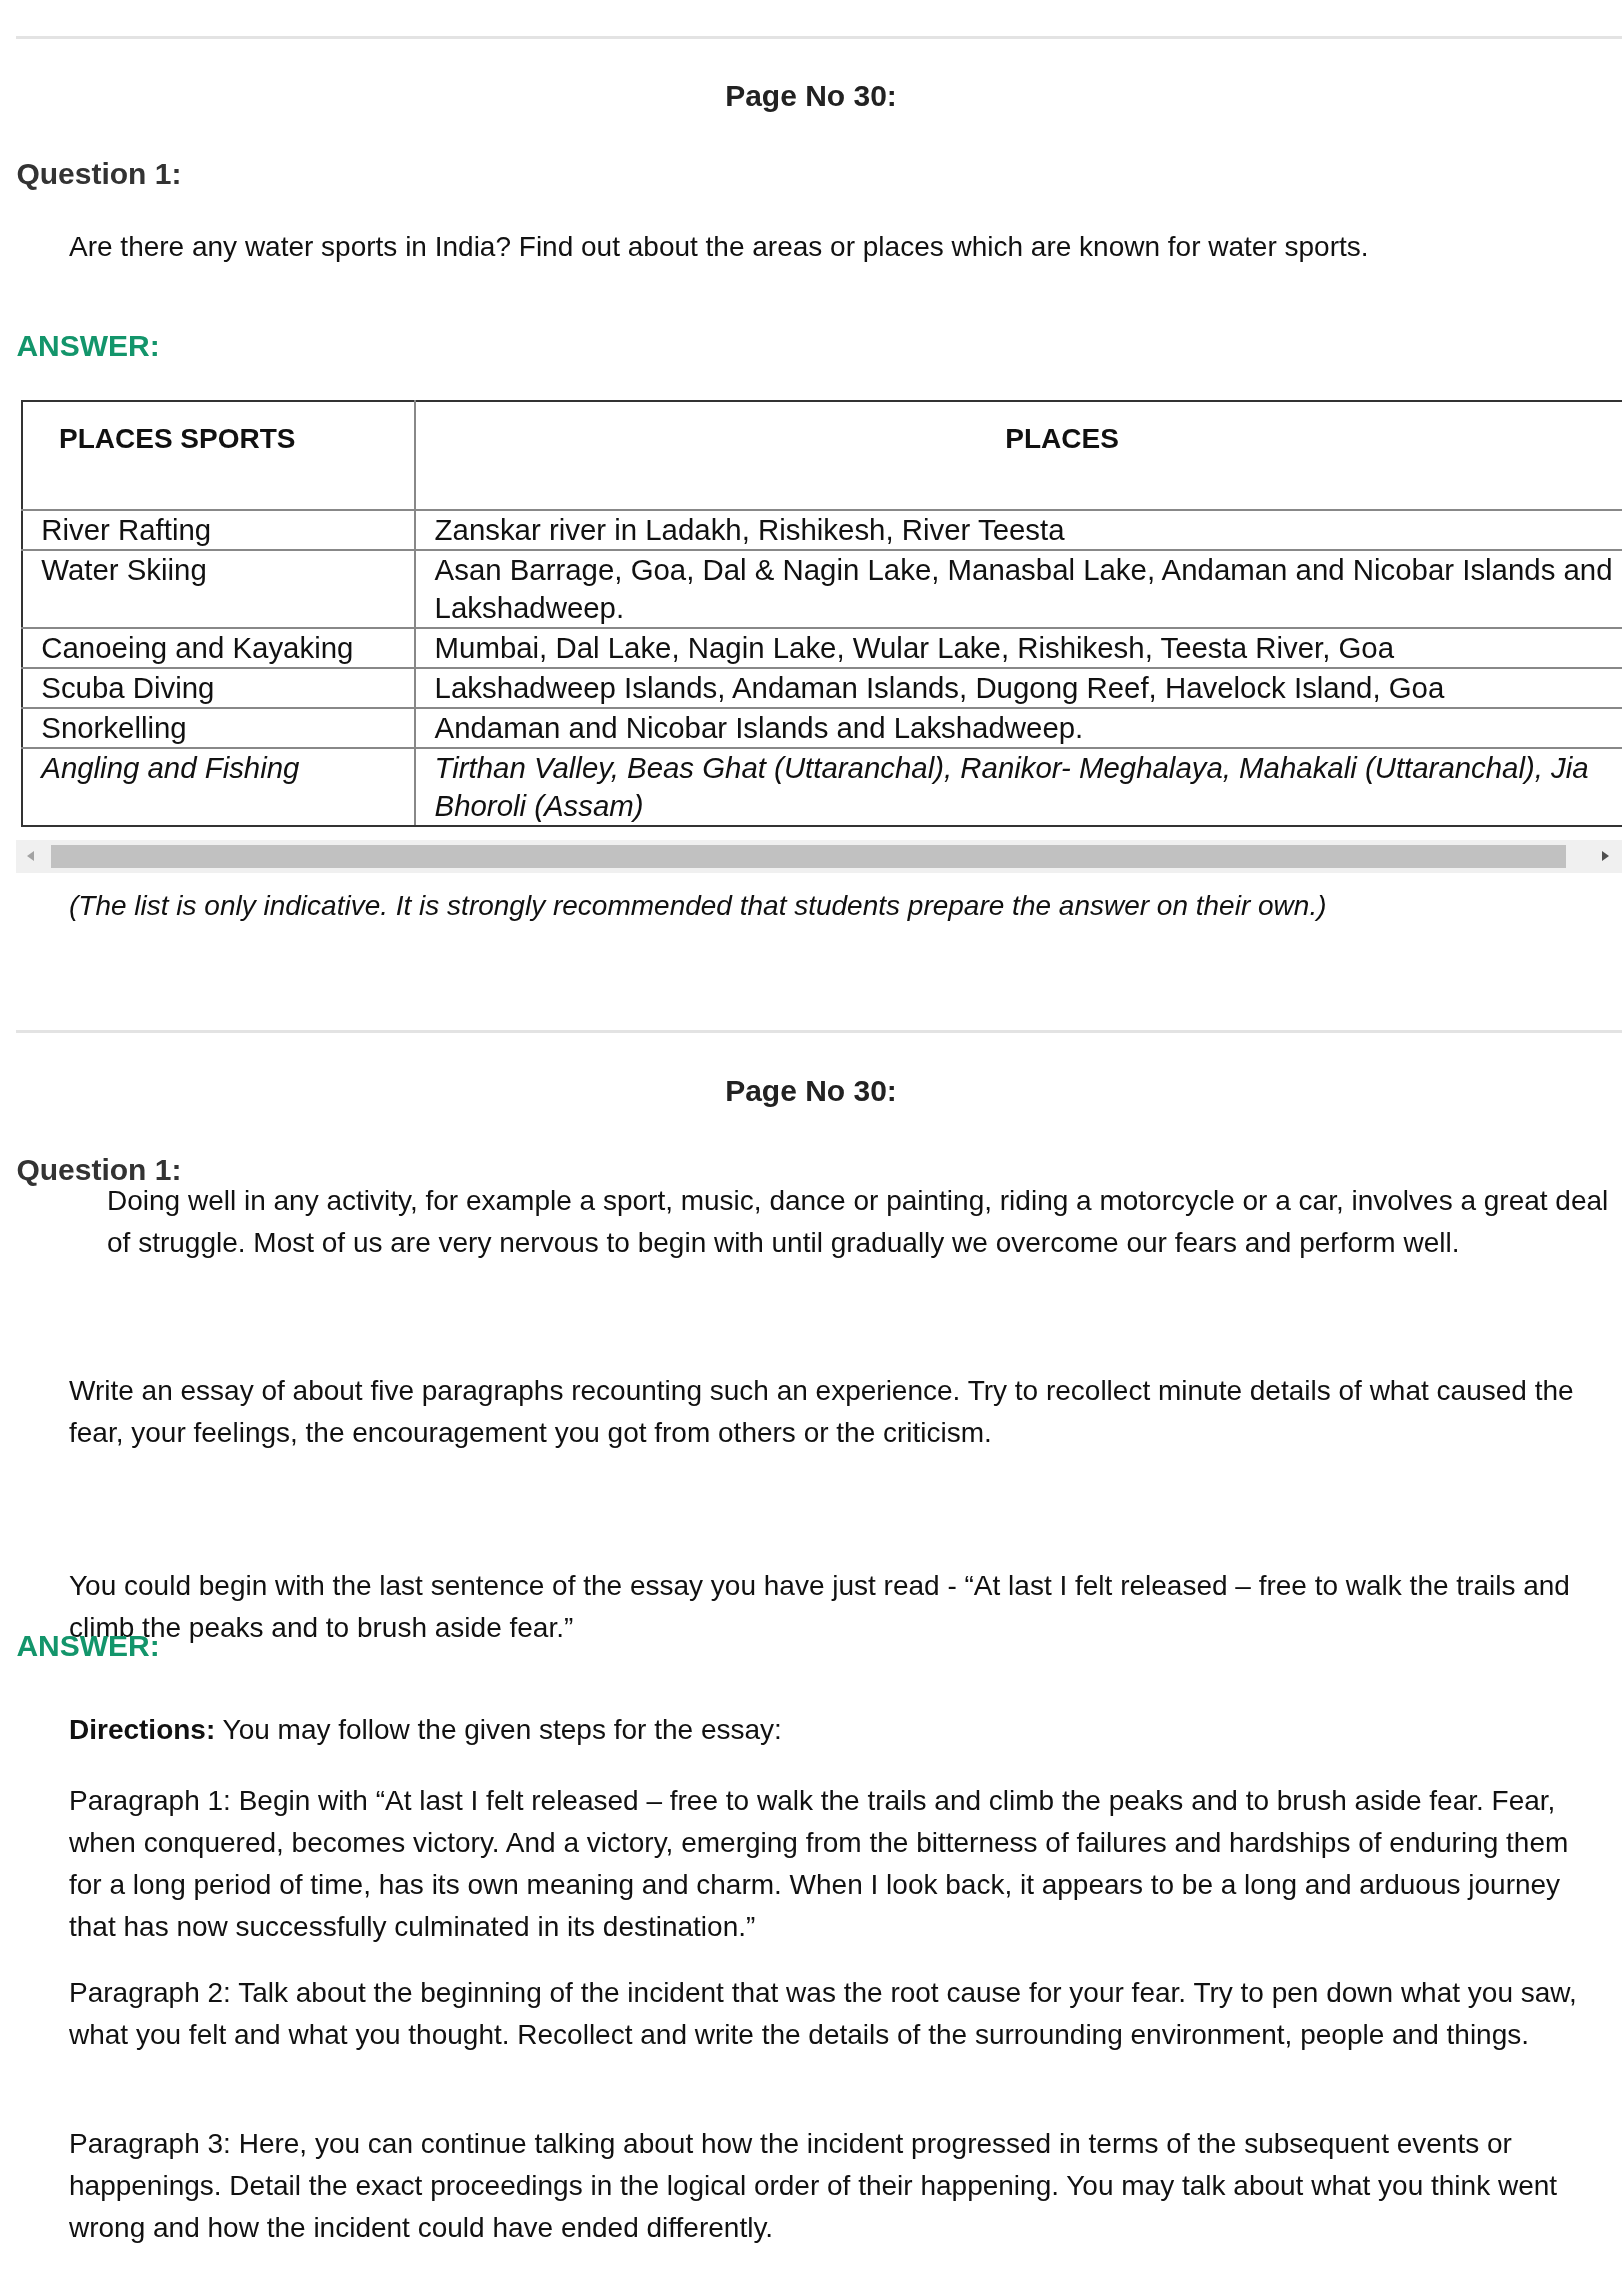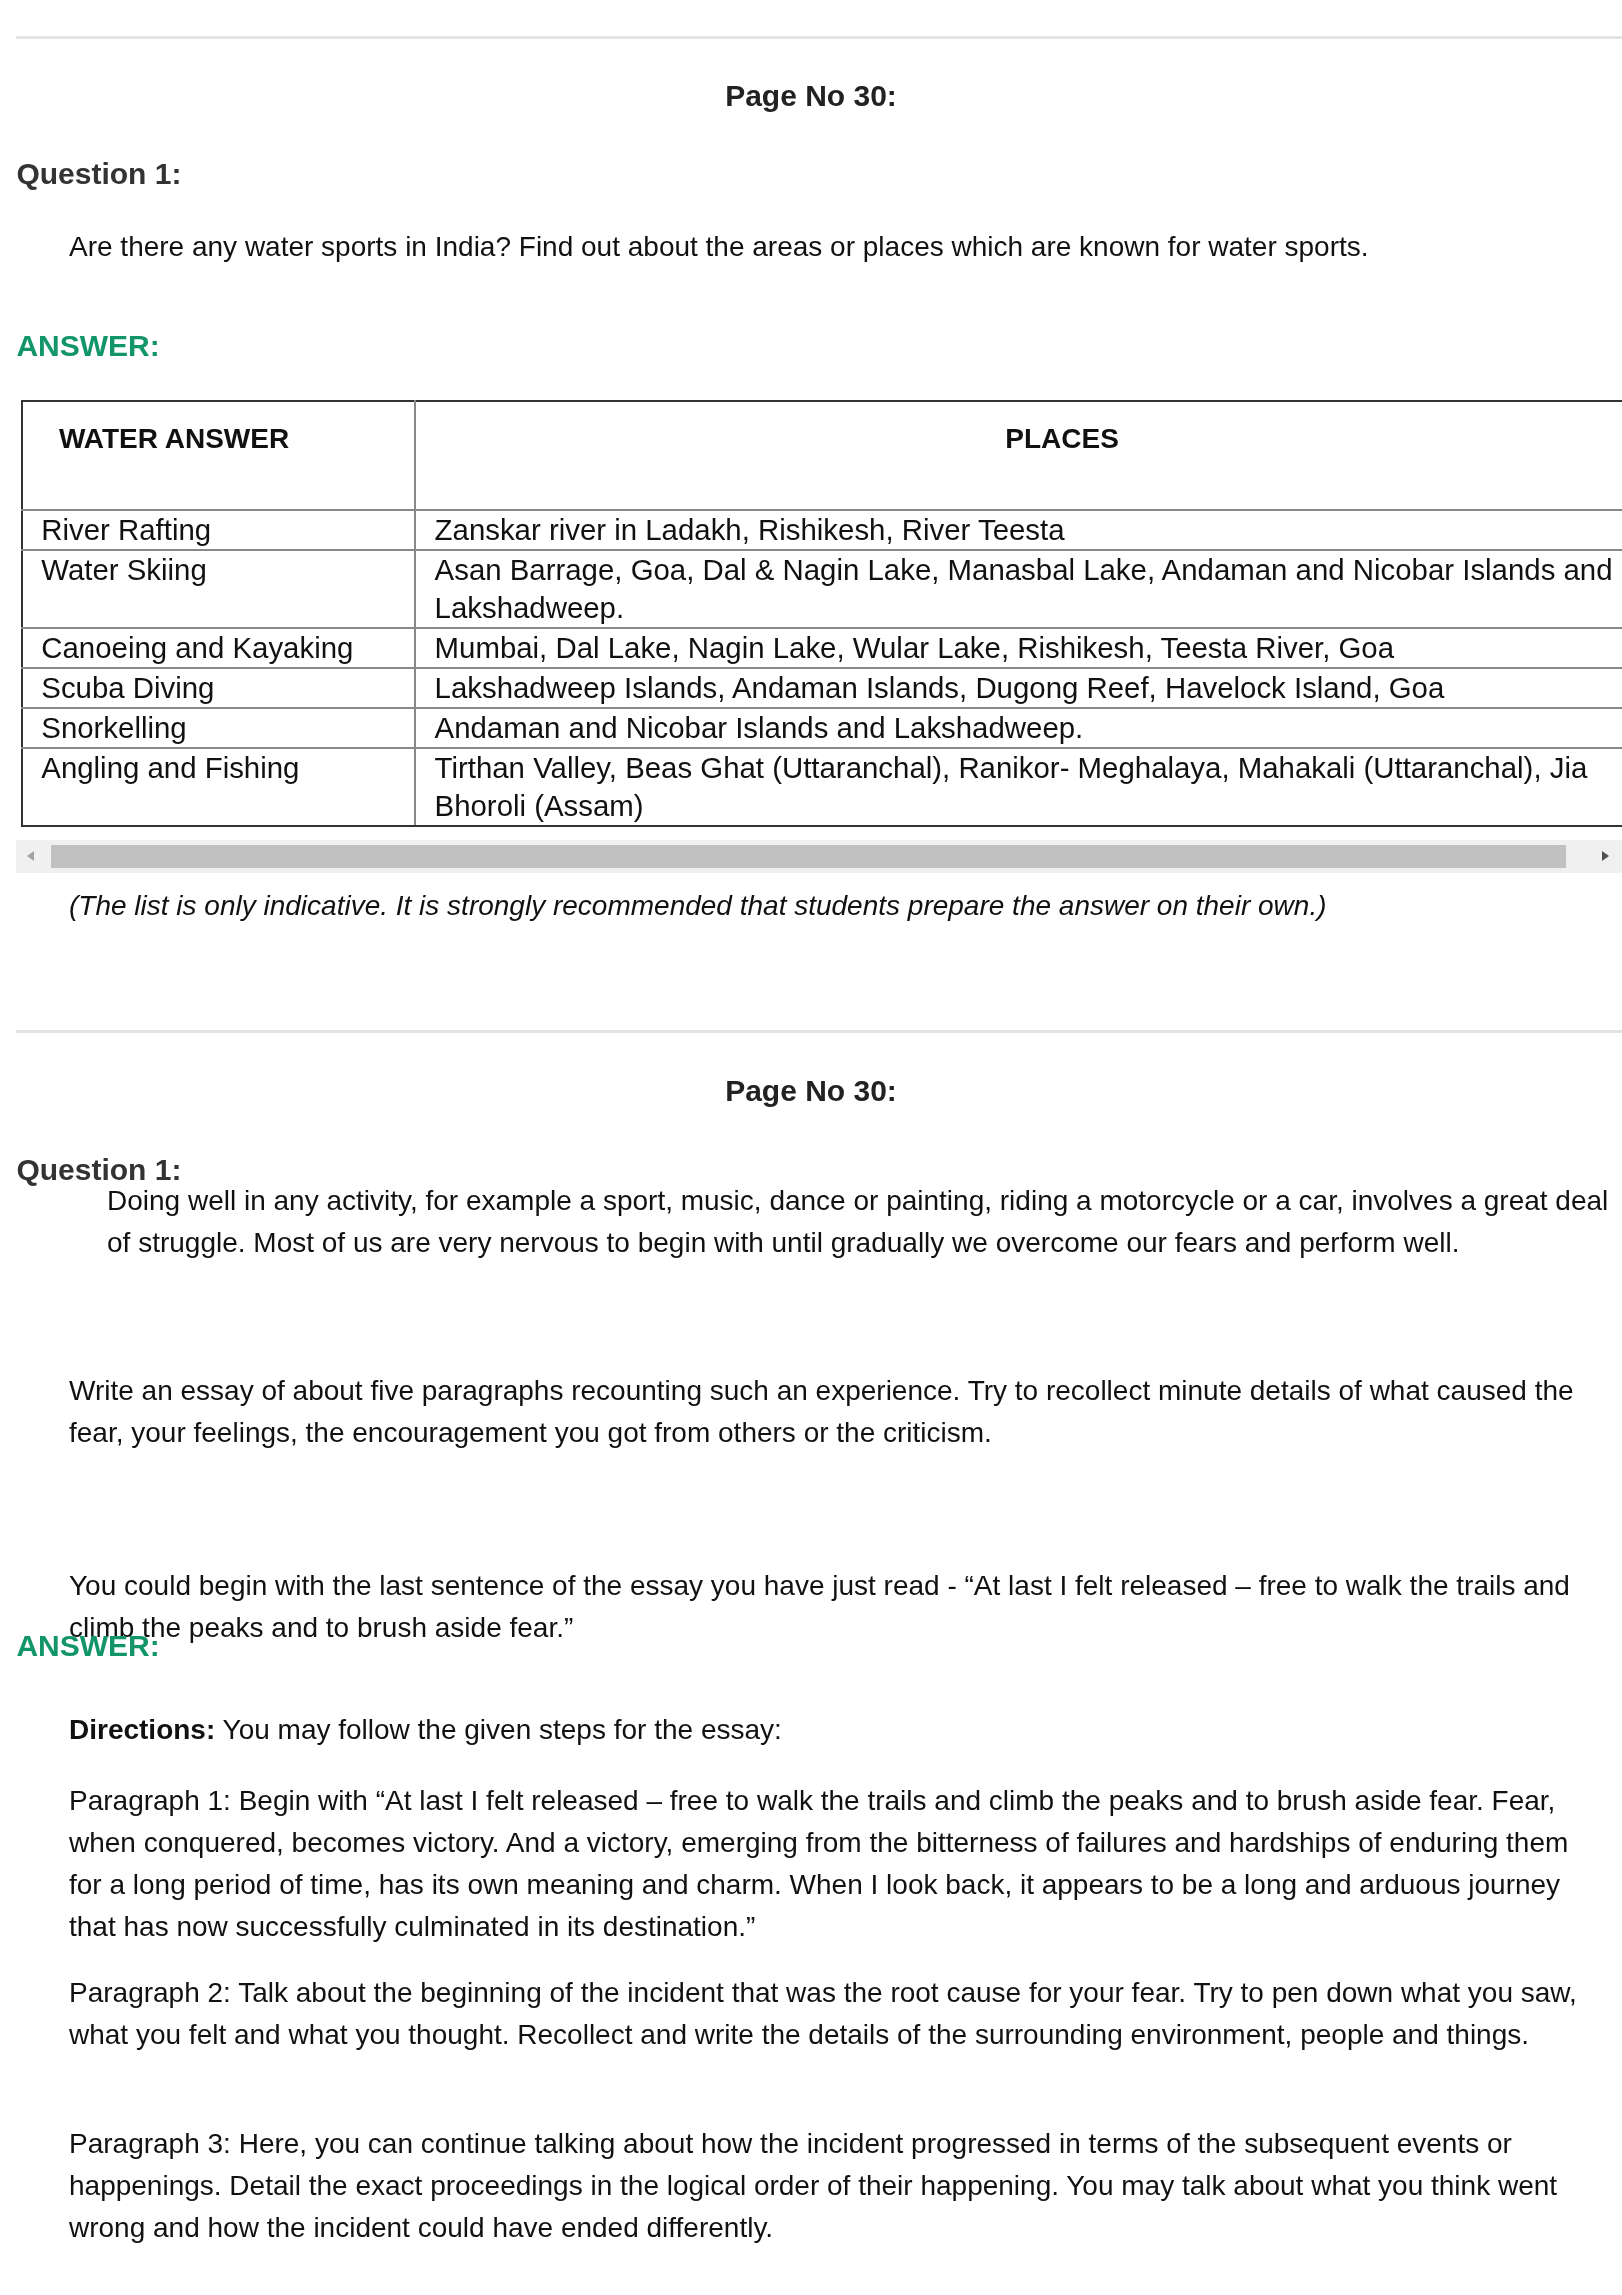--- a/index.html
+++ b/index.html
@@ -11,21 +11,21 @@
   .page-no { position: absolute; left: 0; width: 1622px; text-align: center; font-weight: bold; font-size: 30px; color: #222; }
   .q-title { position: absolute; left: 16.4px; font-weight: bold; font-size: 30px; color: #333; }
   .answer-label { position: absolute; left: 16.4px; font-weight: bold; font-size: 30px; color: #13956b; }
   .para { position: absolute; left: 69px; width: 1531px; font-size: 28px; line-height: 42px; margin: 0; }
   .para b { font-weight: bold; }
 
   .table-wrap { position: absolute; left: 16.4px; top: 400px; width: 1606px; height: 478px; overflow: hidden; }
   table.sports { border-collapse: collapse; position: absolute; left: 4.6px; top: 0; width: 1701px; font-size: 29.4px; }
   table.sports th, table.sports td { border: 2px solid #888; vertical-align: top; padding: 0 0 0 18.3px; line-height: 38px; text-align: left; }
   table.sports tr:first-child th { border-top: 2.6px solid #333; }
-  table.sports tr:last-child td { border-bottom: 2.6px solid #333; }
+  table.sports tr:last-child td { border-bottom: 2.6px solid #333; font-style: italic; }
   table.sports th:first-child, table.sports td:first-child { border-left: 2.6px solid #333; width: 308px; }
   table.sports th { font-weight: bold; font-size: 28px; height: 89px; vertical-align: top; padding-top: 18.3px; }
   table.sports th.col-places { text-align: left; padding-left: 589px; }
   table.sports th.col-sports { padding-left: 36px; }
 
   .hscroll { position: absolute; left: 16.4px; top: 840px; width: 1606px; height: 33px; background: #f0f0f0; }
   .hscroll .thumb { position: absolute; left: 35px; top: 4.6px; width: 1515px; height: 23.6px; background: #c1c1c1; }
   .hscroll .arrow-left { position: absolute; left: 10.5px; top: 10.5px; width: 0; height: 0; border-top: 5.9px solid transparent; border-bottom: 5.9px solid transparent; border-right: 7.9px solid #a3a3a3; }
   .hscroll .arrow-right { position: absolute; left: 1586px; top: 10.5px; width: 0; height: 0; border-top: 5.9px solid transparent; border-bottom: 5.9px solid transparent; border-left: 7.9px solid #505050; }
 
@@ -38,21 +38,21 @@
 
 <div class="page-no" style="top:79px;">Page No 30:</div>
 <div class="q-title" style="top:157px;">Question 1:</div>
 <p class="para" style="top:226px;">Are there any water sports in India? Find out about the areas or places which are known for water sports.</p>
 <div class="answer-label" style="top:329px;">ANSWER:</div>
 
 <div class="table-wrap">
   <table class="sports">
     <tbody>
         <tr>
-      <th class="col-sports">WATER ANSWER</th>
+      <th class="col-sports">PLACES SPORTS</th>
       <th class="col-places">PLACES</th>
     </tr>
     <tr>
       <td>River Rafting</td>
       <td>Zanskar river in Ladakh, Rishikesh, River Teesta</td>
     </tr>
     <tr>
       <td>Water Skiing</td>
       <td style="padding-right:105px;">Asan Barrage, Goa, Dal &amp; Nagin Lake, Manasbal Lake, Andaman and Nicobar Islands and Lakshadweep.</td>
     </tr>

